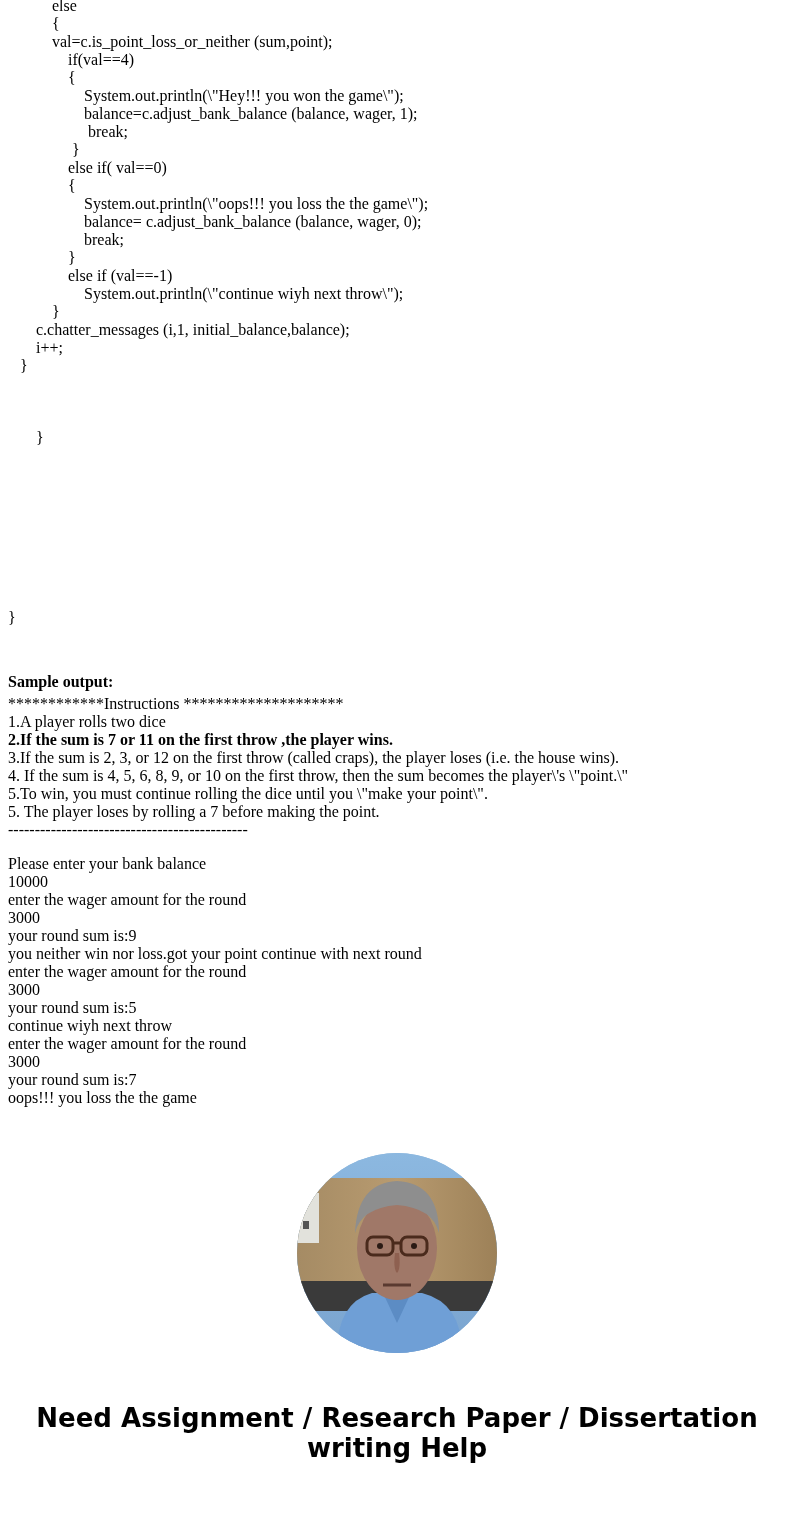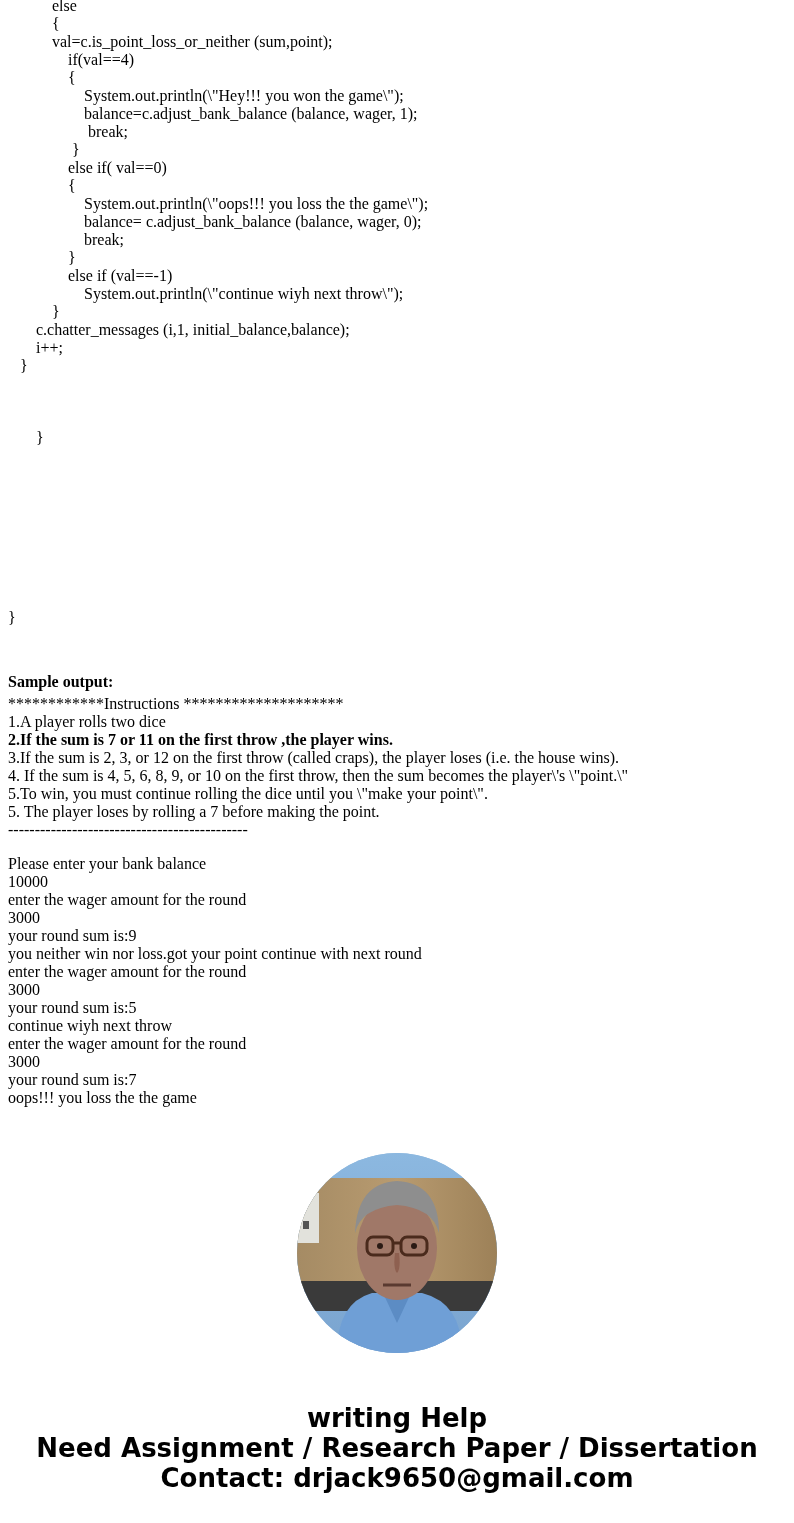--- a/index.html
+++ b/index.html
@@ -136,16 +136,15 @@
     <rect x="104" y="84" width="26" height="18" rx="6" fill="none" stroke="#4a2a1c" stroke-width="3"></rect>
     <line x1="96" y1="90" x2="104" y2="90" stroke="#4a2a1c" stroke-width="3"></line>
     <circle cx="83" cy="93" r="3" fill="#2a1a14"></circle>
     <circle cx="117" cy="93" r="3" fill="#2a1a14"></circle>
     <path d="M98 100 Q96 116 100 120 Q104 116 102 100" fill="#8e6050"></path>
     <line x1="86" y1="132" x2="114" y2="132" stroke="#5a3a30" stroke-width="3"></line>
   </svg>
 </div>
 
 <div class="footer">
+  <div>Need Assignment / Research Paper / Dissertation</div>
   <div>writing Help</div>
-  <div>Need Assignment / Research Paper / Dissertation</div>
-  <div>Contact: drjack9650@gmail.com</div>
 </div>
 
 </body></html>

